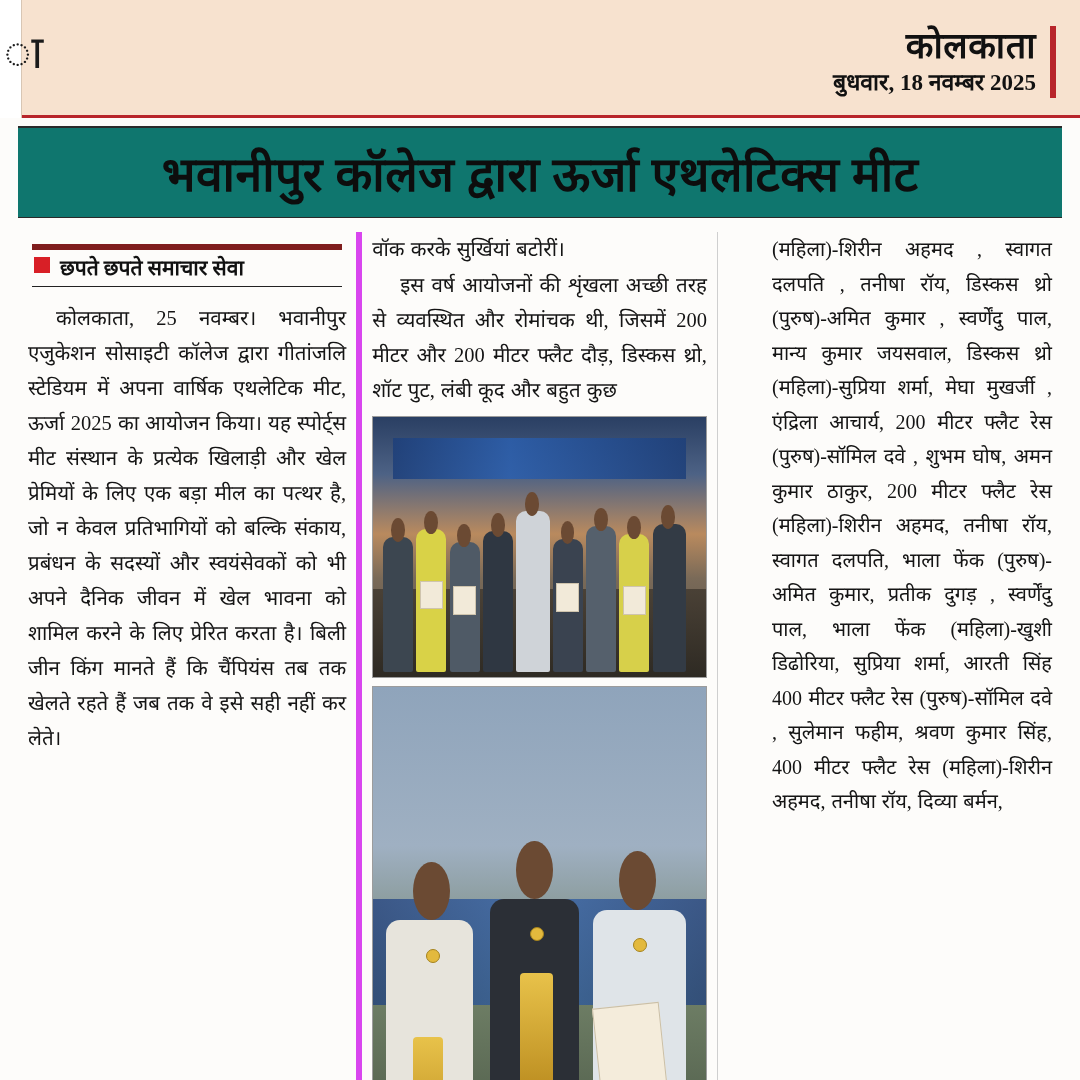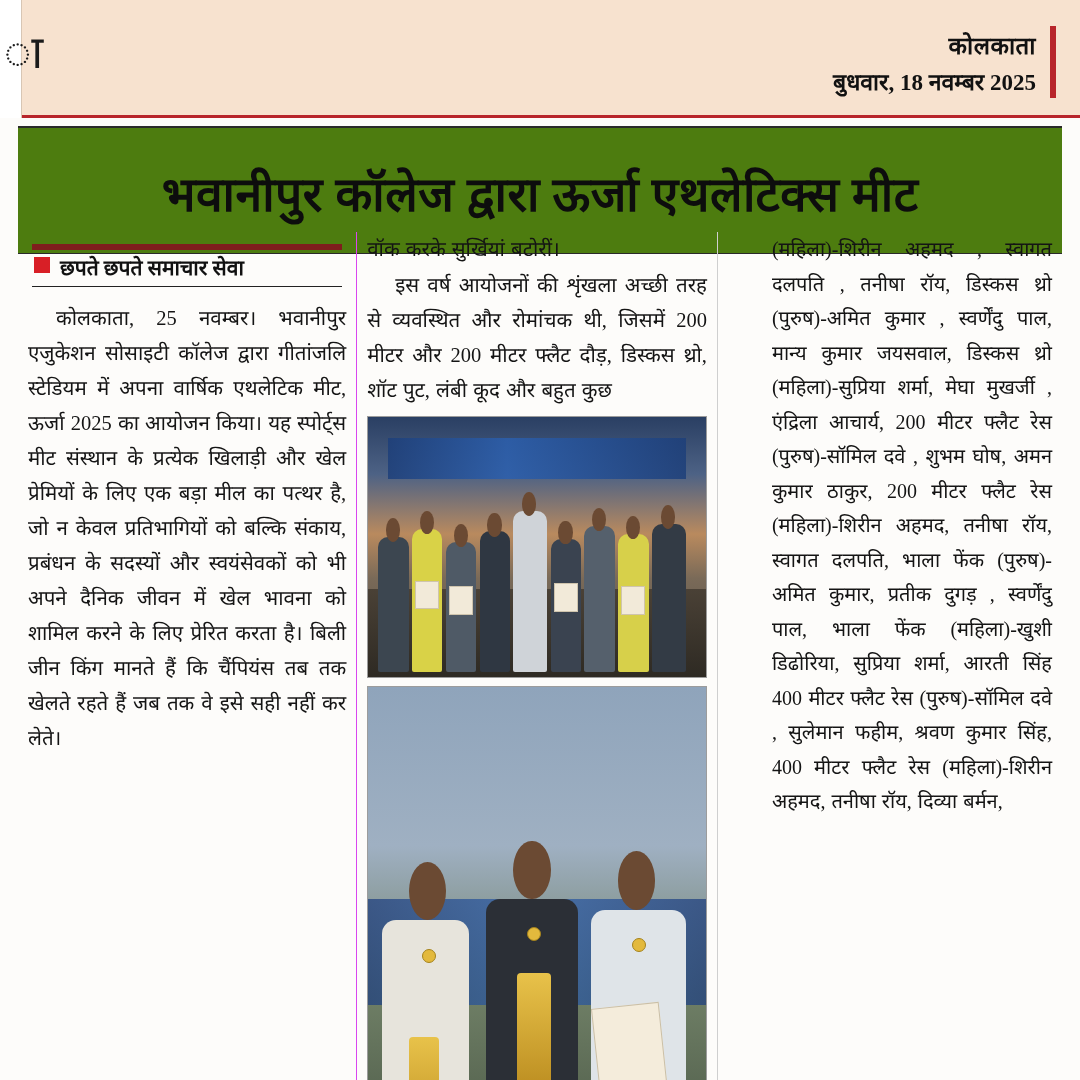--- a/index.html
+++ b/index.html
@@ -40,45 +40,45 @@
     font-family: "Liberation Serif", serif;
   }
   .masthead-right {
     position: absolute;
     right: 24px; top: 26px;
     text-align: right;
     border-right: 6px solid #b8252b;
     padding-right: 14px;
   }
   .city {
-    font-size: 24px;
+    font-size: 36px;
     font-weight: bold;
     color: #111;
     letter-spacing: 0.5px;
     line-height: 40px;
   }
   .dateline {
     font-size: 23px;
     font-weight: bold;
     color: #111;
     line-height: 30px;
     margin-top: 2px;
   }
 
   
   .headline-wrap {
     position: absolute;
     left: 18px; top: 126px;
-    width: 1044px; height: 128px;
+    width: 1044px; height: 92px;
     border-top: 2px solid #2a2a2a;
     border-bottom: 1.5px solid #2a2a2a;
     display: flex;
-    align-items: flex-start;
+    align-items: center;
     justify-content: center;
-    background: #4d7c0f;
+    background: #0f766e;
   }
   .headline {
     font-size: 48px;
     font-weight: bold;
     color: #0d0d0d;
     letter-spacing: 0.5px;
     white-space: nowrap;
     text-align: center;
   }
 
@@ -90,21 +90,21 @@
     display: flex;
     gap: 0;
   }
   .col {
     position: relative;
     height: 848px;
     padding: 0 10px;
     overflow: hidden;
   }
   .col-1 { width: 344px; }
-  .col-2 { width: 368px; border-left: 1px solid #d946ef; border-right: 1px solid #cfcfcf;}
+  .col-2 { width: 368px; border-left: 6px solid #d946ef; border-right: 1px solid #cfcfcf;}
   .col-3 { width: 350px; }
 
   
   .byline-box {
     margin: 12px 4px 14px 4px;
     border-top: 6px solid #7f1d1d;
     border-bottom: 1px solid #222;
     padding: 7px 2px 7px 2px;
     display: flex;
     align-items: flex-start;

